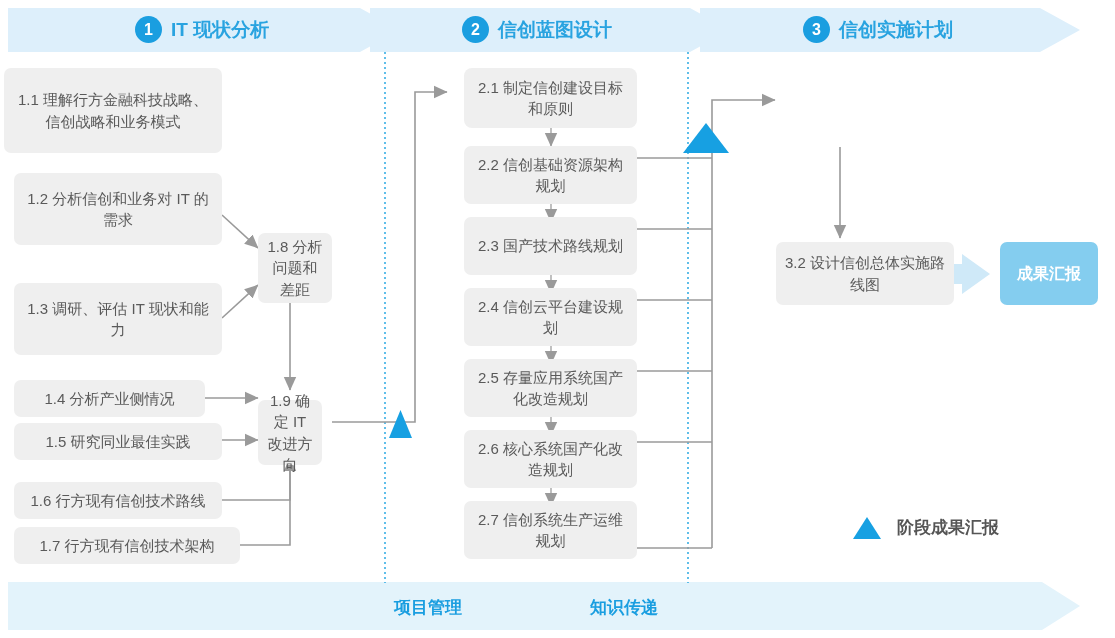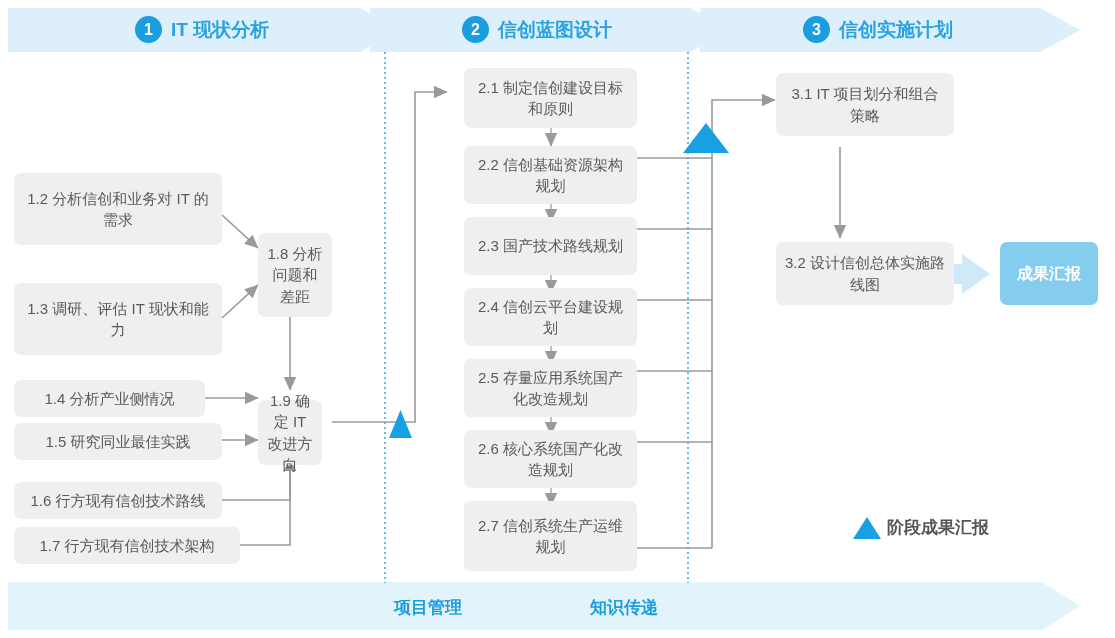--- a/index.html
+++ b/index.html
@@ -19,21 +19,21 @@
   }
   .phase-num{
     width:27px;height:27px;border-radius:50%;background:#1a9ee0;color:#ffffff;
     font-size:16px;font-weight:bold;display:flex;align-items:center;justify-content:center;
     flex:0 0 auto;
   }
   .footer-label{
     position:absolute;color:#1a9ee0;font-size:17px;font-weight:bold;white-space:nowrap;
   }
   .legend{
-    position:absolute;display:flex;align-items:center;gap:6px;
+    position:absolute;display:flex;align-items:center;gap:16px;
     color:#555555;font-size:17px;font-weight:bold;white-space:nowrap;
   }
   .legend-tri{
     width:0;height:0;border-left:14px solid transparent;border-right:14px solid transparent;
     border-bottom:22px solid #17a0e2;flex:0 0 auto;
   }
   .result-box{
     position:absolute;background:#84cdef;border-radius:7px;color:#ffffff;
     font-size:16px;font-weight:bold;line-height:1.35;
     display:flex;align-items:center;justify-content:center;
@@ -127,39 +127,39 @@
   </div>
   <div class="phase-label" style="left:462px;top:16px;">
     <span class="phase-num">2</span>
     <span>信创蓝图设计</span>
   </div>
   <div class="phase-label" style="left:803px;top:16px;">
     <span class="phase-num">3</span>
     <span>信创实施计划</span>
   </div>
 
+  <div class="node" style="left:4px;top:68px;width:218px;height:85px;">1.1 理解行方金融科技战略、信创战略和业务模式</div>
   <div class="node" style="left:14px;top:173px;width:208px;height:72px;">1.2 分析信创和业务对 IT 的需求</div>
   <div class="node" style="left:14px;top:283px;width:208px;height:72px;">1.3 调研、评估 IT 现状和能力</div>
   <div class="node" style="left:14px;top:380px;width:191px;height:37px;">1.4 分析产业侧情况</div>
   <div class="node" style="left:14px;top:423px;width:208px;height:37px;">1.5 研究同业最佳实践</div>
   <div class="node" style="left:14px;top:482px;width:208px;height:37px;">1.6 行方现有信创技术路线</div>
   <div class="node" style="left:14px;top:527px;width:226px;height:37px;">1.7 行方现有信创技术架构</div>
 
-  <div class="node" style="left:258px;top:233px;width:74px;height:84px;">1.8 分析问题和差距</div>
+  <div class="node" style="left:258px;top:233px;width:74px;height:70px;">1.8 分析问题和差距</div>
   <div class="node" style="left:258px;top:400px;width:64px;height:65px;">1.9 确定 IT 改进方向</div>
 
   <div class="node" style="left:464px;top:68px;width:173px;height:60px;border-radius:8px;">2.1 制定信创建设目标和原则</div>
   <div class="node" style="left:464px;top:146px;width:173px;height:58px;">2.2 信创基础资源架构规划</div>
   <div class="node" style="left:464px;top:217px;width:173px;height:58px;">2.3 国产技术路线规划</div>
   <div class="node" style="left:464px;top:288px;width:173px;height:58px;text-align:center;">2.4 信创云平台建设规划</div>
   <div class="node" style="left:464px;top:359px;width:173px;height:58px;">2.5 存量应用系统国产化改造规划</div>
   <div class="node" style="left:464px;top:430px;width:173px;height:58px;border-radius:7px;">2.6 核心系统国产化改造规划</div>
-  <div class="node" style="left:464px;top:501px;width:173px;height:70px;">2.7 信创系统生产运维规划</div>
+  <div class="node" style="left:464px;top:501px;width:173px;height:58px;">2.7 信创系统生产运维规划</div>
 
-  <div class="node" style="left:776px;top:73px;width:178px;height:63px;">3.1 IT 项目划分和组合策略</div>
   <div class="node" style="left:776px;top:242px;width:178px;height:63px;">3.2 设计信创总体实施路线图</div>
 
   <div class="result-box" style="left:1000px;top:242px;width:98px;height:63px;">成果汇报</div>
 
   <div class="legend" style="left:853px;top:516px;">
     <span class="legend-tri"></span>
     <span>阶段成果汇报</span>
   </div>
 
   <div class="footer-label" style="left:394px;top:596px;">项目管理</div>

